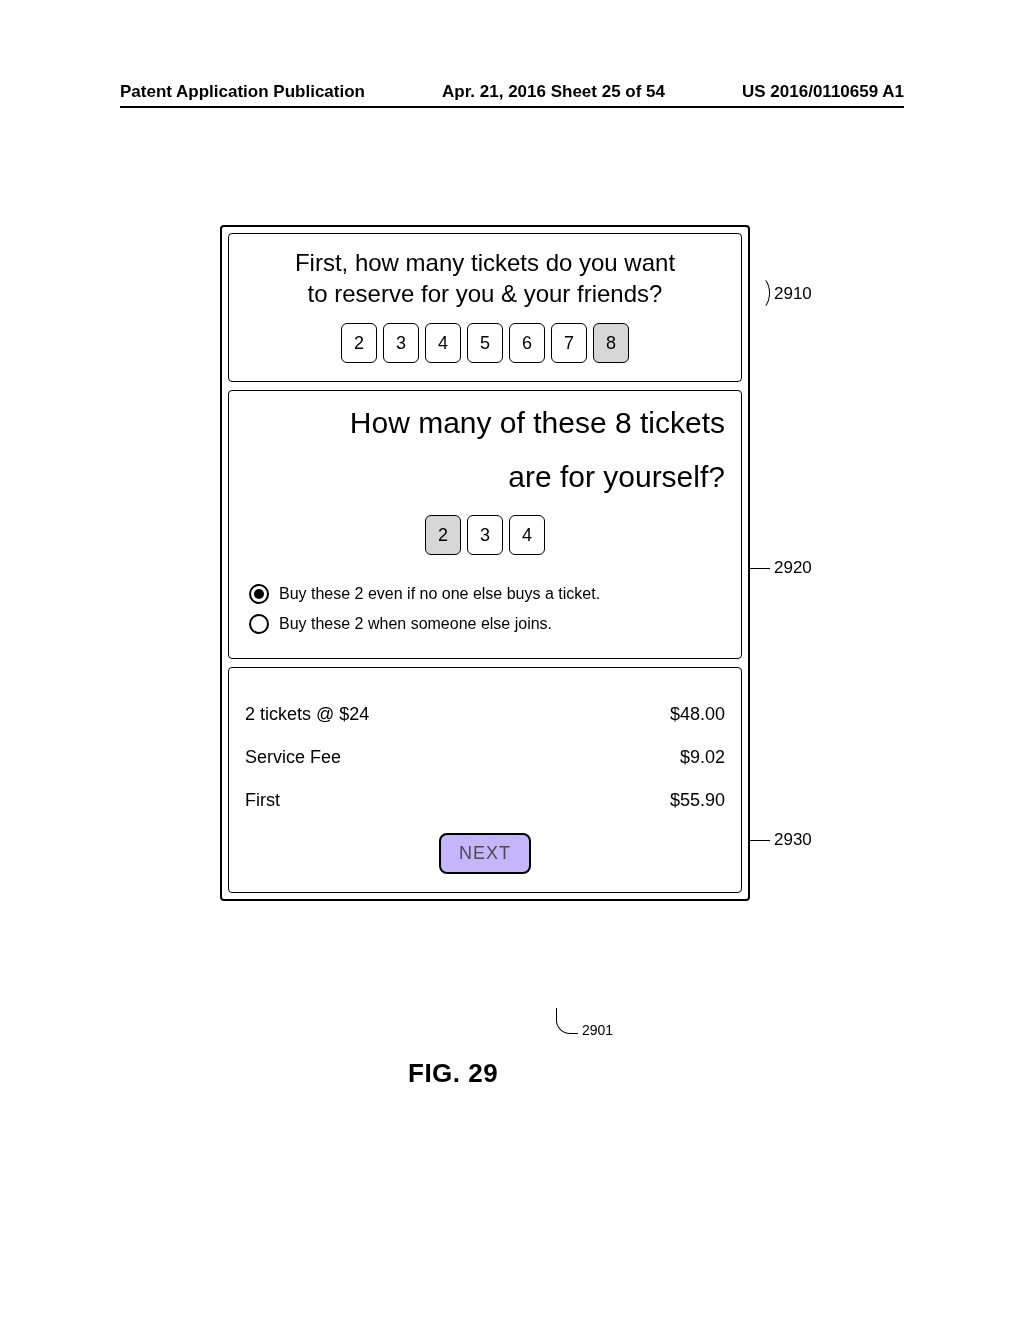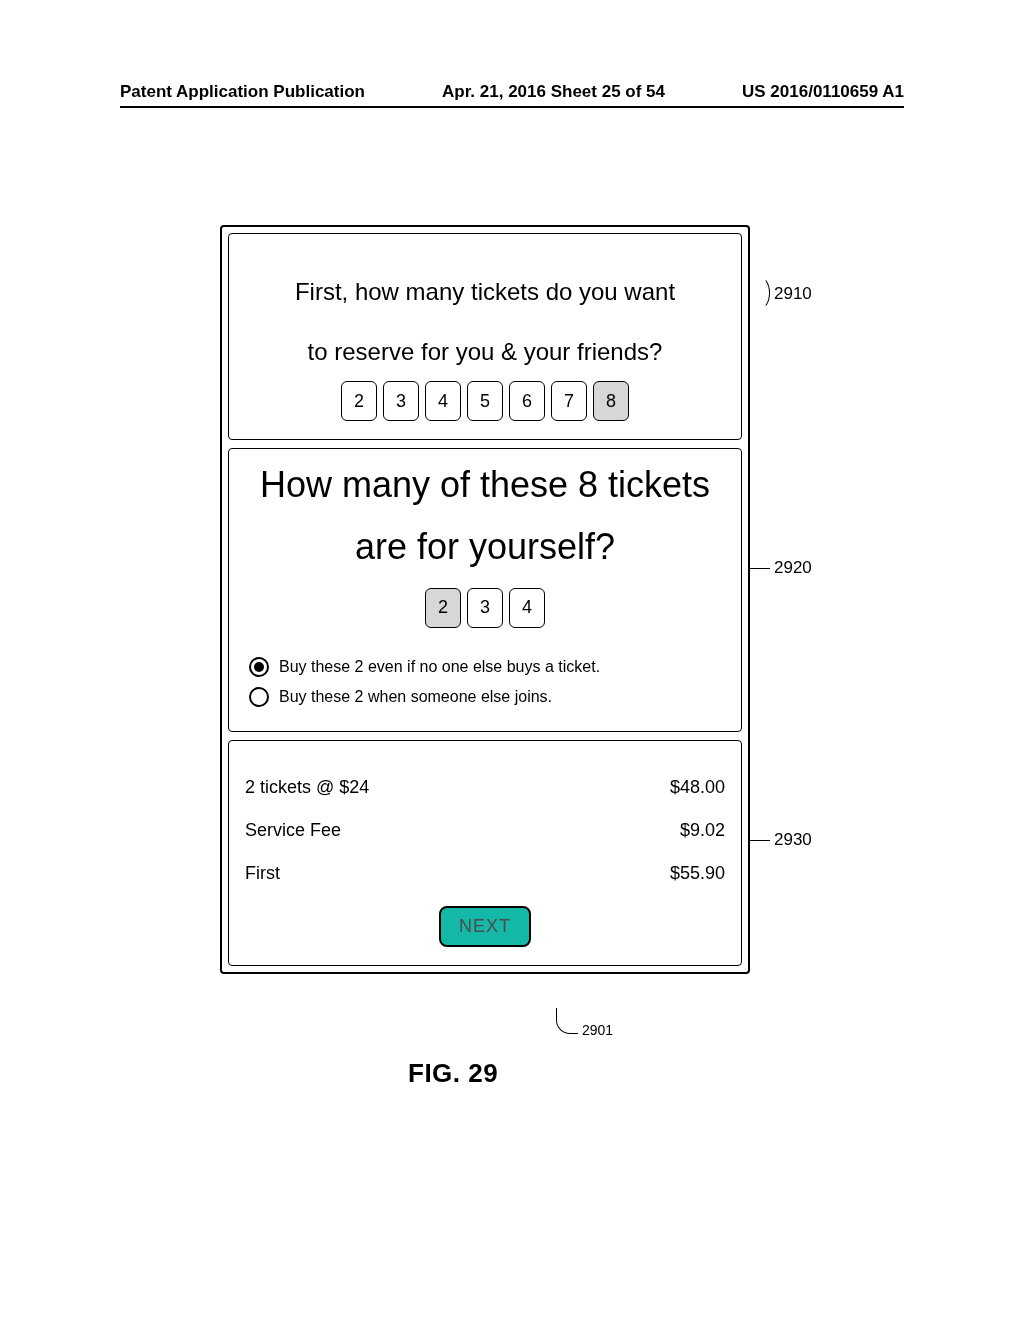--- a/index.html
+++ b/index.html
@@ -47,22 +47,22 @@
 
   .panel {
     border: 1.5px solid #000;
     border-radius: 4px;
     padding: 14px 16px 18px 16px;
     margin-bottom: 8px;
     background: #fff;
   }
   .panel:last-child { margin-bottom: 0; }
 
-  .prompt-1 { text-align: center; font-size: 24px; line-height: 1.28; margin-top: 29px; }
-  .prompt-2 { text-align: center; font-size: 36px; line-height: 1.2; margin-bottom: 18px; }
+  .prompt-1 { text-align: center; font-size: 24px; line-height: 1.28; }
+  .prompt-2 { text-align: right; font-size: 30px; line-height: 1.2; margin-bottom: 18px; }
 
   .numrow { display:flex; justify-content:center; gap:6px; margin-top: 14px; }
   .numbtn {
     width: 36px; height: 40px;
     border: 1.5px solid #000;
     border-radius: 6px;
     background: #fff;
     font-size: 18px;
     display:flex; align-items:center; justify-content:center;
     font-family: inherit;
@@ -74,21 +74,21 @@
     width:20px; height:20px; border:2px solid #000; border-radius:50%;
     display:flex; align-items:center; justify-content:center; flex:0 0 auto;
   }
   .radio-inner { width:10px; height:10px; background:#000; border-radius:50%; }
   .radio-group { margin-top: 29px; margin-bottom: 6px; }
 
   .summary-row { display:flex; justify-content:space-between; font-size:18px; margin:22px 0; }
   .next-wrap { display:flex; justify-content:center; margin-top:14px; }
   .next-btn {
     border:2px solid #000; border-radius:8px;
-    background:#14b8a6; color:#4c4c4c;
+    background:#c4b5fd; color:#4c4c4c;
     padding: 8px 18px; font-size:18px; letter-spacing:1px; font-family: inherit;
   }
 
   .callout { position: absolute; font-size: 17px; }
   .callout .label { position:absolute; }
   .lead-arc {
     position:absolute; border: 1.6px solid #000; border-radius: 50%;
     border-left-color: transparent; border-bottom-color: transparent; border-top-color: transparent;
   }
   .lead-line { position:absolute; height:0; border-top:1.6px solid #000; }

